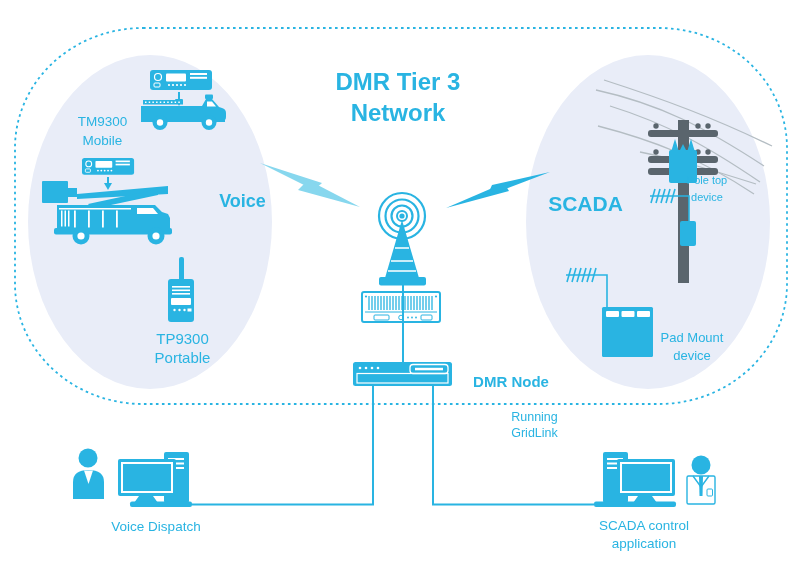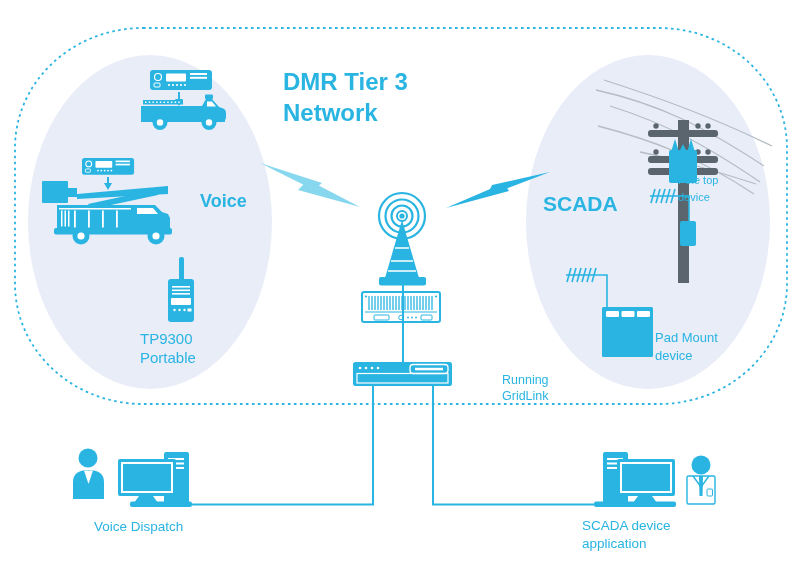--- a/index.html
+++ b/index.html
@@ -3,21 +3,21 @@
 <meta charset="utf-8">
 <style>
   :root{
     --accent:#29b4e2; --accent_light:#87d7ee; --ellipse_fill:#e9edf8;
     --pole_gray:#5a656d; --wire_gray:#b4bdc3; --white:#ffffff;
   }
   html,body{margin:0;padding:0;background:#fff;}
   .stage{position:relative;width:800px;height:585px;background:#fff;overflow:hidden;
          font-family:"Liberation Sans", sans-serif;}
   .stage svg{position:absolute;left:0;top:0;}
-  .label{position:absolute;color:var(--accent);white-space:pre-line;text-align:left;}
+  .label{position:absolute;color:var(--accent);white-space:pre-line;text-align:center;}
   .b{font-weight:700;}
   
   .fa{fill:var(--accent);} .fw{fill:var(--white);} .fg{fill:var(--pole_gray);}
   .fl{fill:var(--accent_light);} .fe{fill:var(--ellipse_fill);}
   .sa{stroke:var(--accent);fill:none;} .swh{stroke:#fff;fill:none;}
   .swire{stroke:var(--wire_gray);fill:none;stroke-width:1.3px;}
   .dash{stroke-dasharray:2.6 3.4;stroke-width:1.8px;}
 </style>
 </head>
 <body>
@@ -231,37 +231,40 @@
     <rect x="687" y="476" width="28" height="28" rx="1.5" class="fw sa" stroke-width="1.4"></rect>
     <path d="M693,476 L701,487 L709,476" class="sa" stroke-width="1.4"></path>
     <polygon class="fa" points="699,476 703,476 702.5,496 699.5,496"></polygon>
     <rect x="707" y="489" width="5.5" height="7" rx="1" class="sa" stroke-width="1"></rect>
   </g>
 </svg>
 
   <div class="label b" style="left:283px;top:66px;width:230px;font-size:24px;line-height:31px;">DMR Tier 3
 Network</div>
 
+  <div class="label" style="left:60px;top:112px;width:85px;font-size:13.5px;line-height:19px;">TM9300
+Mobile</div>
 
   <div class="label b" style="left:200px;top:191px;width:85px;font-size:18px;">Voice</div>
 
   <div class="label" style="left:140px;top:329px;width:85px;font-size:15px;line-height:19px;">TP9300
 Portable</div>
 
   <div class="label b" style="left:543px;top:192px;width:85px;font-size:21px;">SCADA</div>
 
   <div class="label" style="left:678px;top:172px;width:58px;font-size:11px;line-height:17px;">Pole top
 device</div>
 
   <div class="label" style="left:655px;top:329px;width:74px;font-size:13px;line-height:17.5px;">Pad Mount
 device</div>
 
 
   <div class="label" style="left:455px;top:354px;width:112px;">
+    <div class="b" style="font-size:15px;line-height:19px;">DMR Node</div>
     <div style="font-size:12.5px;line-height:16px;margin-left:47px;">Running GridLink</div>
   </div>
 
   <div class="label" style="left:94px;top:519px;width:124px;font-size:13.5px;">Voice Dispatch</div>
 
-  <div class="label" style="left:582px;top:517px;width:124px;font-size:13.5px;line-height:17.5px;">SCADA device
+  <div class="label" style="left:582px;top:517px;width:124px;font-size:13.5px;line-height:17.5px;">SCADA control
 application</div>
 
 </div>
 
 </body></html>

